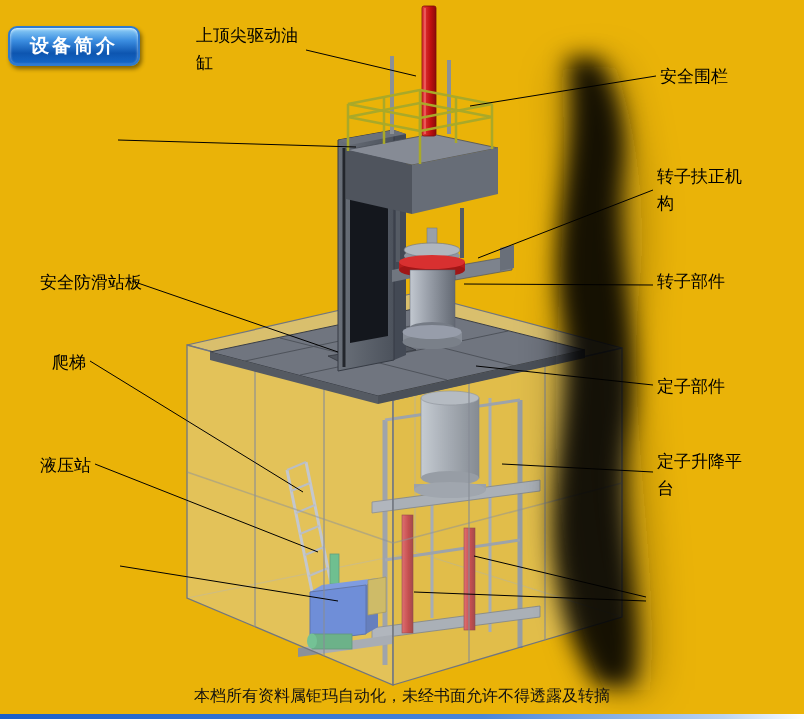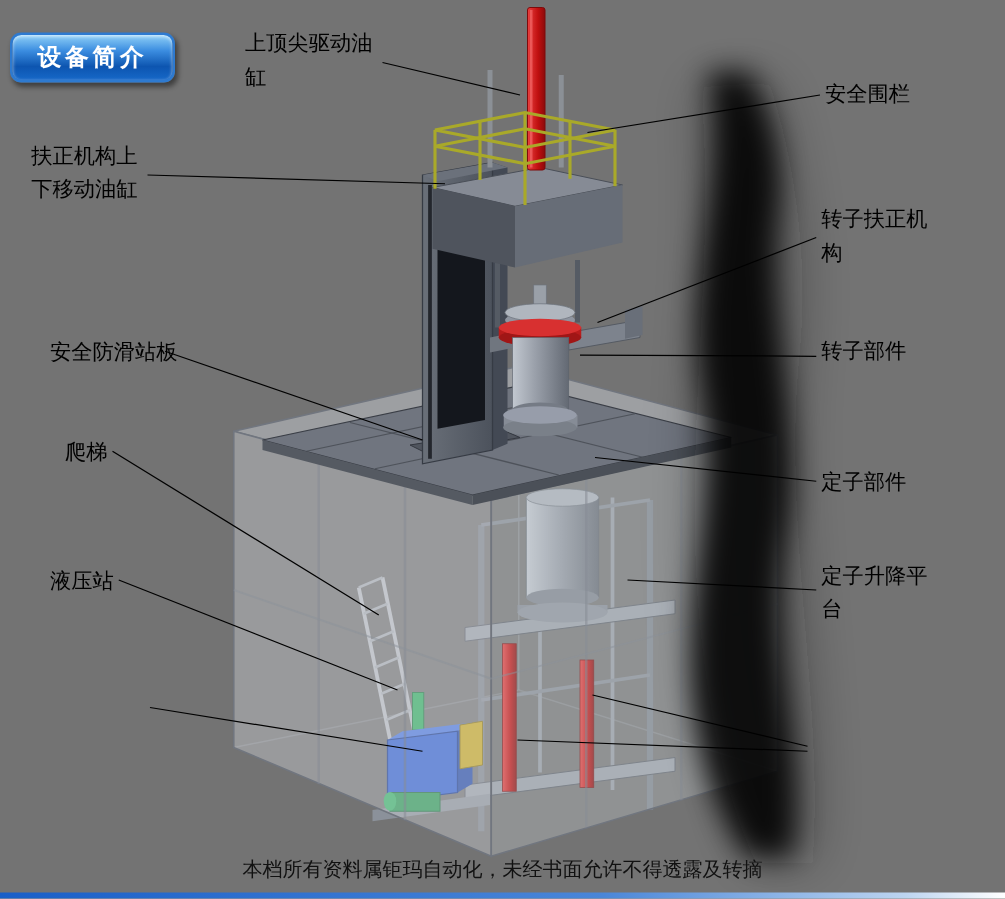--- a/index.html
+++ b/index.html
@@ -1,17 +1,17 @@
 <!DOCTYPE html>
 <html><head>
 <meta charset="utf-8">
 <style>
   html,body{margin:0;padding:0;}
   body{font-family:"DejaVu Sans","Liberation Sans",sans-serif;background:#e8e8e8;}
-  .page{position:relative;width:804px;height:719px;background:#737373;overflow:hidden;}
+  .page{position:relative;width:804px;height:719px;background:#eab308;overflow:hidden;}
   .machine-svg{position:absolute;left:0;top:0;z-index:1;}
   .badge{
     position:absolute;left:8px;top:26px;width:128px;height:36px;z-index:3;
     background:linear-gradient(180deg,#8fd0f8 0%,#3b8de0 35%,#0d55b0 70%,#1668c8 100%);
     border:2px solid #2e7ad0;border-radius:9px;
     box-shadow:2px 3px 4px rgba(0,0,0,.45), inset 0 1px 3px rgba(255,255,255,.7);
     color:#fff;font-size:19px;font-weight:bold;letter-spacing:3px;
     display:flex;align-items:center;justify-content:center;
   }
   .callout{
@@ -208,21 +208,20 @@
       <line x1="120" y1="566" x2="338" y2="601"></line>
       <line x1="646" y1="597" x2="474" y2="556"></line>
       <line x1="646" y1="601" x2="414" y2="592"></line>
     </g>
   </svg>
 
   <div class="badge">设备简介</div>
 
   <div class="callout" style="left:196px;top:22px;width:112px">上顶尖驱动油缸</div>
   <div class="callout" style="left:660px;top:63px;width:100px">安全围栏</div>
-  <div class="callout" style="left:25px;top:112px;width:92px">扶正机构上下移动油缸</div>
   <div class="callout" style="left:657px;top:163px;width:92px">转子扶正机构</div>
   <div class="callout" style="left:40px;top:269px;width:120px">安全防滑站板</div>
   <div class="callout" style="left:657px;top:268px;width:80px">转子部件</div>
   <div class="callout" style="left:52px;top:349px;width:60px">爬梯</div>
   <div class="callout" style="left:657px;top:373px;width:80px">定子部件</div>
   <div class="callout" style="left:40px;top:452px;width:70px">液压站</div>
   <div class="callout" style="left:657px;top:448px;width:92px">定子升降平台</div>
 
   <div class="footer">本档所有资料属钜玛自动化，未经书面允许不得透露及转摘</div>
   <div class="bottom-bar"></div>

